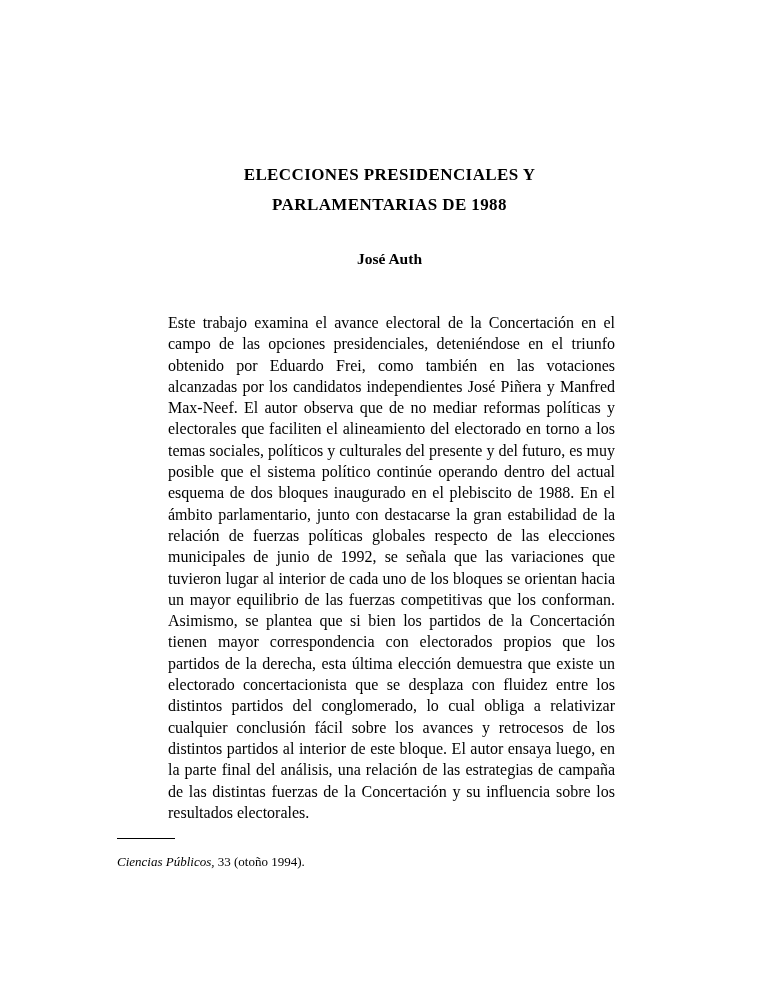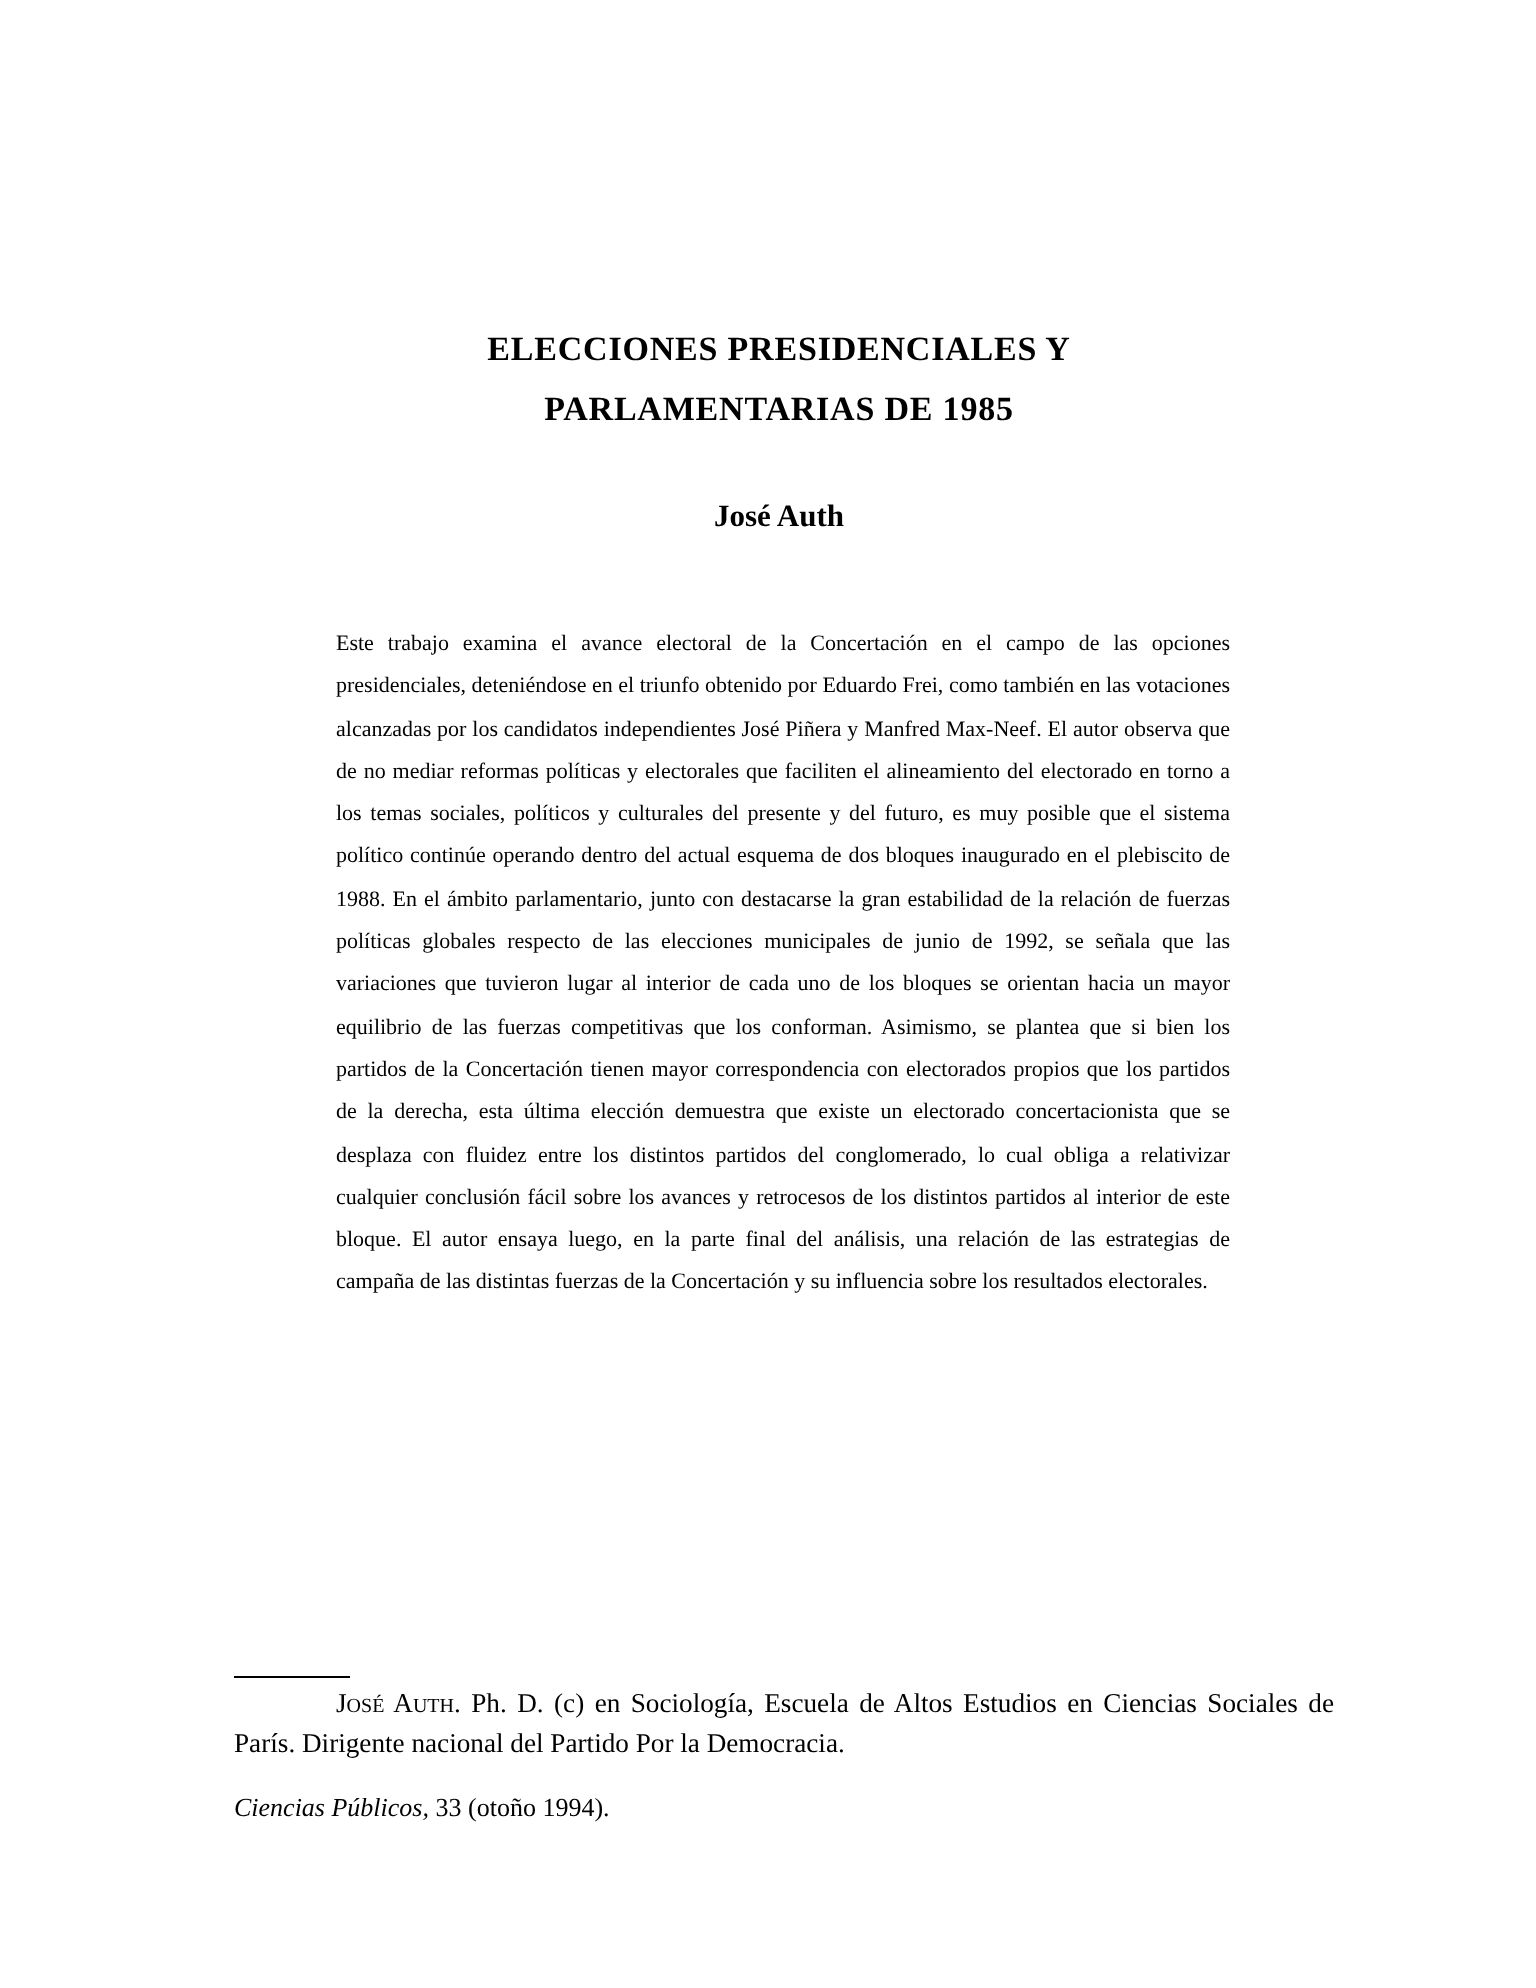--- a/index.html
+++ b/index.html
@@ -45,21 +45,21 @@
       margin-top: 30px;
       text-align: center;
       font-weight: bold;
       font-size: 15.5px;
     }
     .abstract {
       margin-top: 44px;
       margin-left: 51px;
       width: 447px;
       text-align: justify;
-      font-size: 11px;
+      font-size: 16px;
       line-height: 21.3px;
     }
     .footer-block {
       position: absolute;
       left: 117px;
       top: 838px;
       width: 550px;
     }
     .fn-rule {
       width: 58px;
@@ -85,30 +85,29 @@
     }
   </style>
 </head>
 <body>
 
 <div class="content">
 
 
   <h1 class="article-title">
     <span>ELECCIONES PRESIDENCIALES Y</span><br>
-    <span>PARLAMENTARIAS DE 1985</span>
+    <span>PARLAMENTARIAS DE 1988</span>
   </h1>
 
   <div class="author">José Auth</div>
 
   <p class="abstract">Este trabajo examina el avance electoral de la Concertación en el campo de las opciones presidenciales, deteniéndose en el triunfo obtenido por Eduardo Frei, como también en las votaciones alcanzadas por los candidatos independientes José Piñera y Manfred Max-Neef. El autor observa que de no mediar reformas políticas y electorales que faciliten el alineamiento del electorado en torno a los temas sociales, políticos y culturales del presente y del futuro, es muy posible que el sistema político continúe operando dentro del actual esquema de dos bloques inaugurado en el plebiscito de 1988. En el ámbito parlamentario, junto con destacarse la gran estabilidad de la relación de fuerzas políticas globales respecto de las elecciones municipales de junio de 1992, se señala que las variaciones que tuvieron lugar al interior de cada uno de los bloques se orientan hacia un mayor equilibrio de las fuerzas competitivas que los conforman.  Asimismo, se plantea que si bien los partidos de la Concertación tienen mayor correspondencia con electorados propios que los partidos de la derecha, esta última elección demuestra que existe un electorado concertacionista que se desplaza con fluidez entre los distintos partidos del conglomerado, lo cual obliga a relativizar cualquier conclusión fácil sobre los avances y retrocesos de los distintos partidos al interior de este bloque. El autor ensaya luego, en la parte final del análisis, una relación de las estrategias de campaña de las distintas fuerzas de la Concertación y su influencia sobre los resultados electorales.</p>
 
 </div>
 
 <div class="footer-block">
 
   <div class="fn-rule"></div>
 
-  <p class="footnote"><span class="smallcaps">José Auth</span><span>. Ph. D. (c) en Sociología, Escuela de Altos Estudios en Ciencias Sociales de París. Dirigente nacional del Partido Por la Democracia.</span></p>
 
   <div class="journal-line"><span class="it">Ciencias Públicos,</span><span> 33 (otoño 1994).</span></div>
 
 </div>
 
 </body></html>

